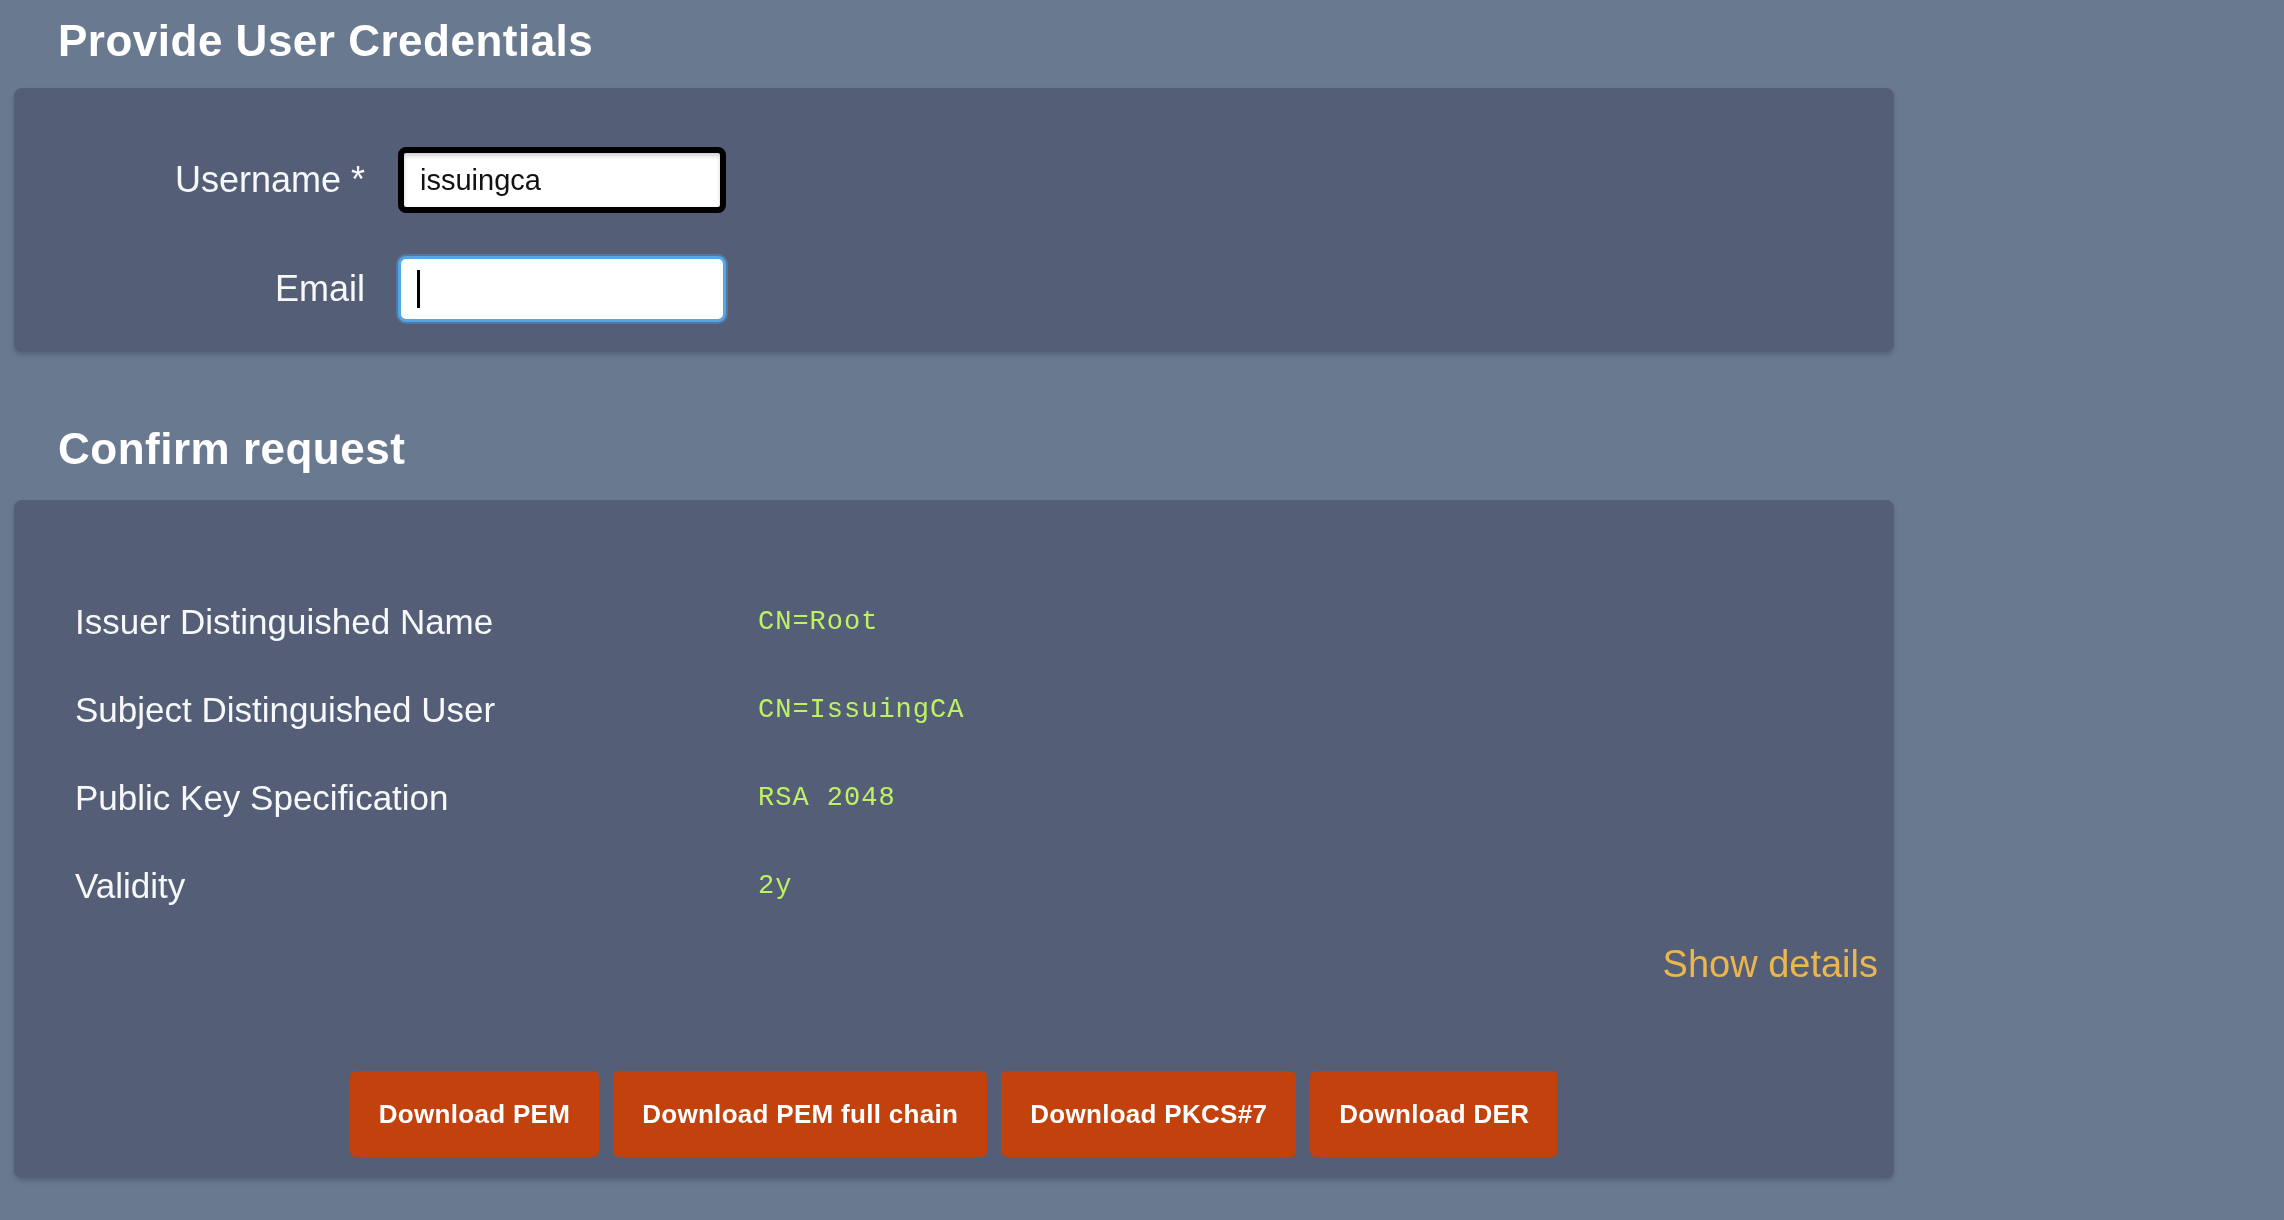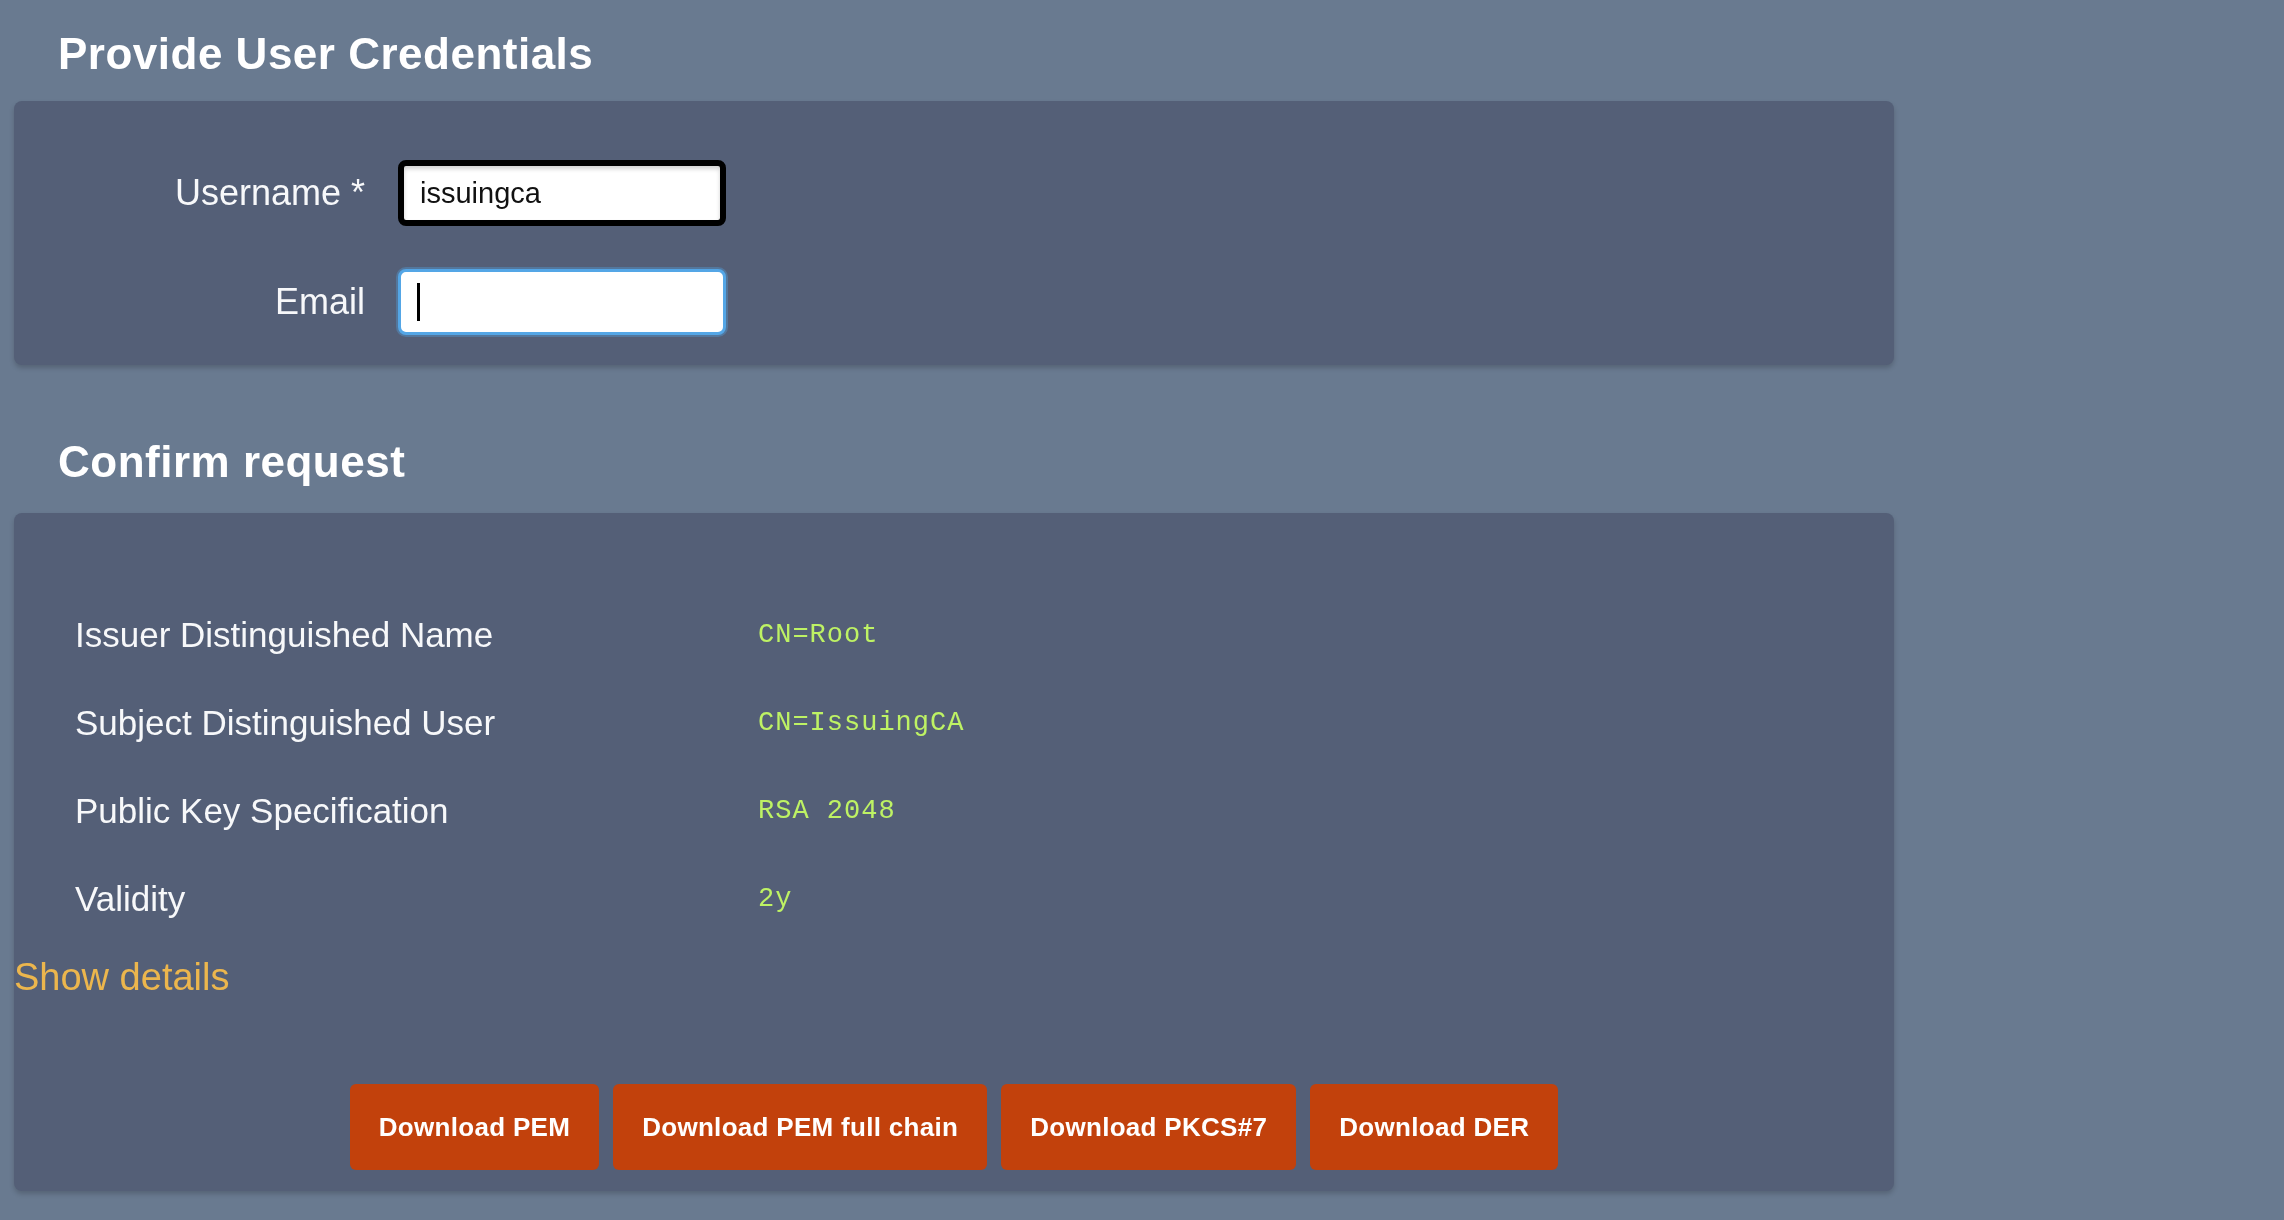--- a/index.html
+++ b/index.html
@@ -10,21 +10,21 @@
     color:#ffffff;
     overflow:hidden;
   }
   .section-title {
     font-size:44px;
     font-weight:700;
     color:#ffffff;
     margin-left:58px;
     letter-spacing:0.5px;
   }
-  .title-credentials { padding-top:29px; }
+  .title-credentials { padding-top:16px; }
   .title-confirm { margin-top:72px; }
 
   .panel {
     background:#545f77;
     border-radius:8px;
     margin-left:14px;
     width:1880px;
     box-shadow:0 3px 5px rgba(0,0,0,0.18);
   }
   .panel-credentials {
@@ -101,21 +101,22 @@
     font-size:35px;
     color:#f7f8fa;
   }
   .detail-value {
     font-family:Liberation Mono, monospace;
     font-size:27px;
     color:#bef264;
     letter-spacing:1px;
   }
   .show-details-row {
-    padding:4px 16px 0 0;
+    padding:4px 16px 0 16px;
+    text-align:right;
   }
   .show-details-link {
     font-size:38px;
     color:#ecb64d;
     text-decoration:none;
     cursor:pointer;
   }
   .button-row {
     margin-top:auto;
     padding-bottom:21px;

